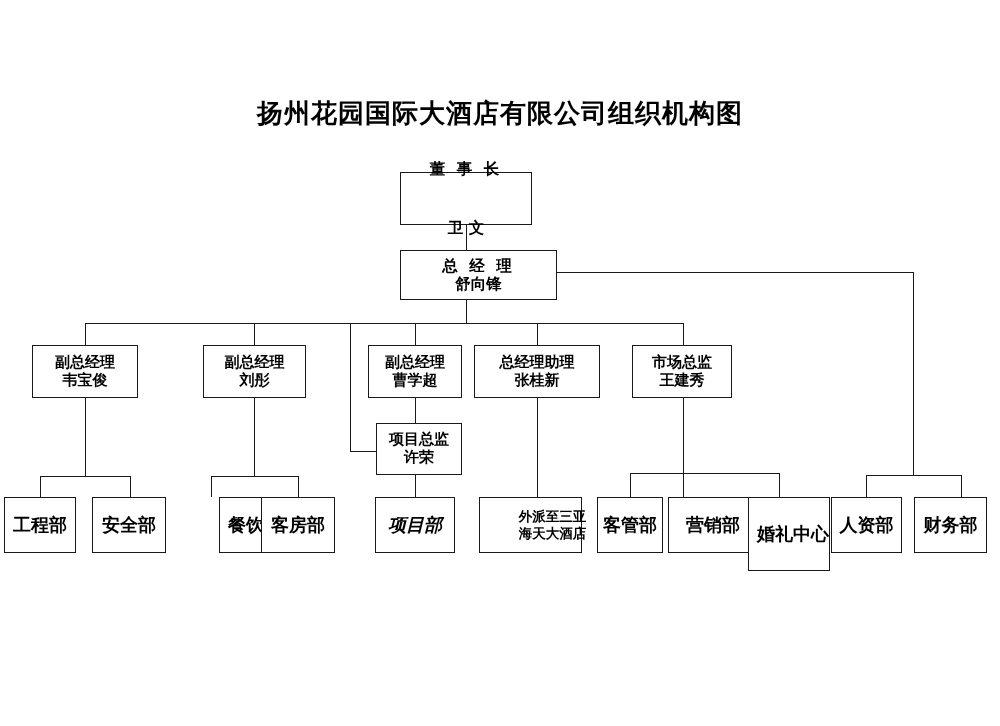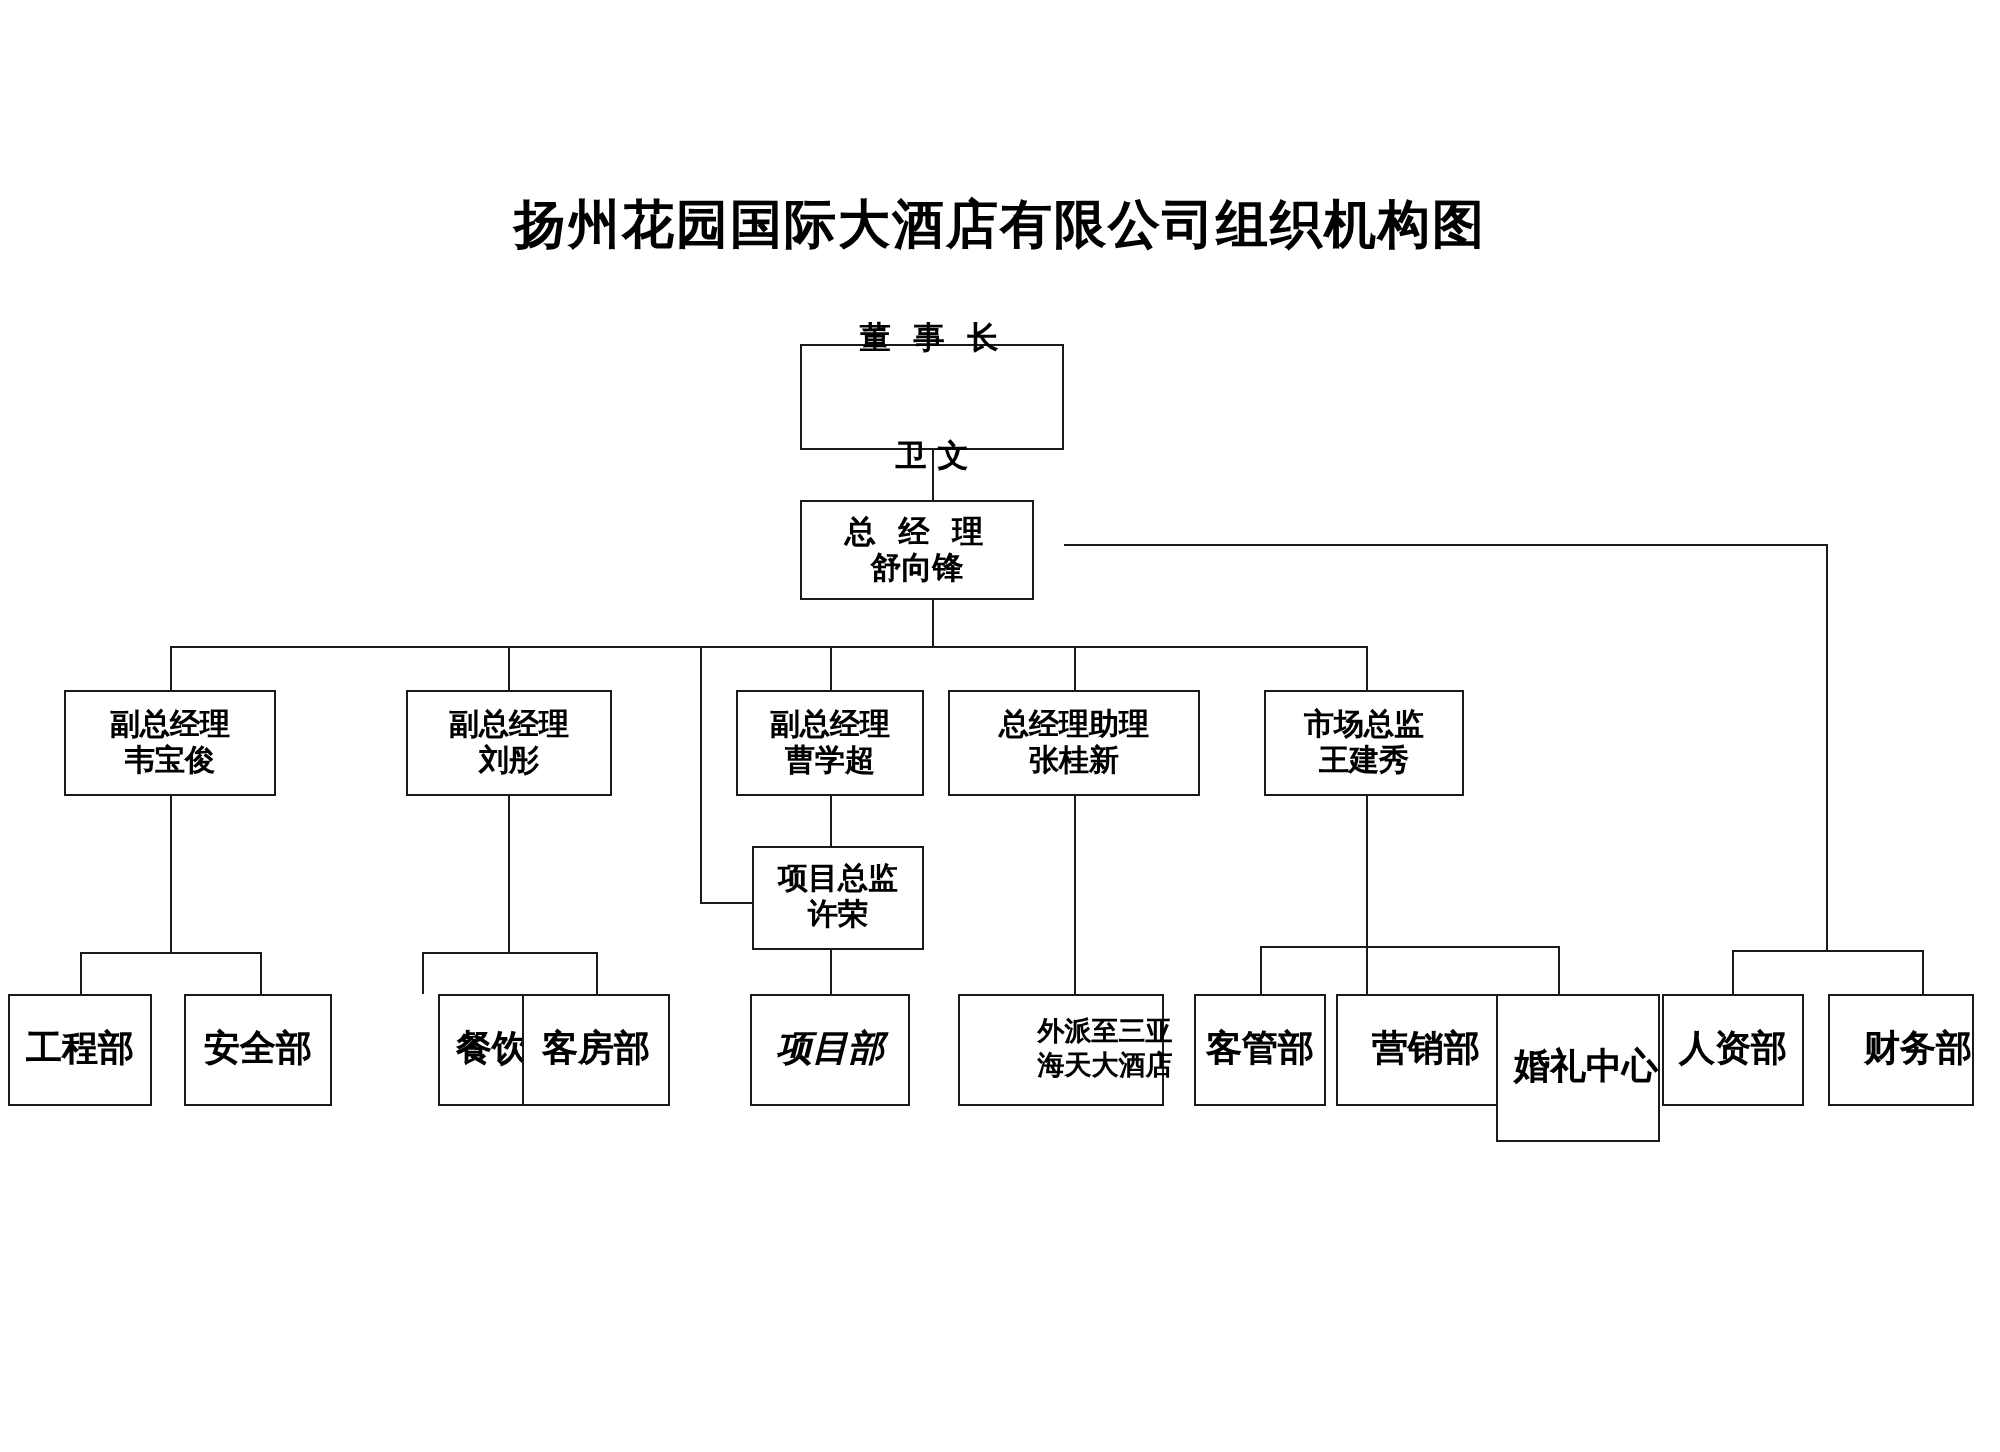--- a/index.html
+++ b/index.html
@@ -112,21 +112,21 @@
   <div class="hline" style="left:630px; top:473px; width:149px;"></div>
   <div class="vline" style="left:630px; top:473px; height:24px;"></div>
   <div class="vline" style="left:683px; top:473px; height:24px;"></div>
   <div class="vline" style="left:779px; top:473px; height:24px;"></div>
 
   <div class="node lead" style="left:400px; top:172px; width:132px; height:53px;gap:40px;">
     <span class="ln ln1">董 事 长</span>
     <span class="ln ln2">卫  文</span>
   </div>
 
-  <div class="node lead" style="left:400px; top:250px; width:117px; height:50px;">
+  <div class="node lead" style="left:400px; top:250px; width:157px; height:50px;">
     <span class="ln ln1">总 经 理</span>
     <span class="ln ln2">舒向锋</span>
   </div>
 
   <div class="node exec" style="left:32px; top:345px; width:106px; height:53px;">
     <span class="ln">副总经理</span>
     <span class="ln">韦宝俊</span>
   </div>
 
   <div class="node exec" style="left:203px; top:345px; width:103px; height:53px;">
@@ -188,17 +188,17 @@
   </div>
 
   <div class="node dept" style="left:748px; top:497px; width:82px; height:74px;align-items:flex-end;">
     <span class="ln">婚礼中心</span>
   </div>
 
   <div class="node dept" style="left:831px; top:497px; width:71px; height:56px;">
     <span class="ln">人资部</span>
   </div>
 
-  <div class="node dept" style="left:914px; top:497px; width:73px; height:56px;align-items:flex-end;">
+  <div class="node dept" style="left:914px; top:497px; width:73px; height:56px;">
     <span class="ln">财务部</span>
   </div>
 
 </div>
 
 </body></html>

